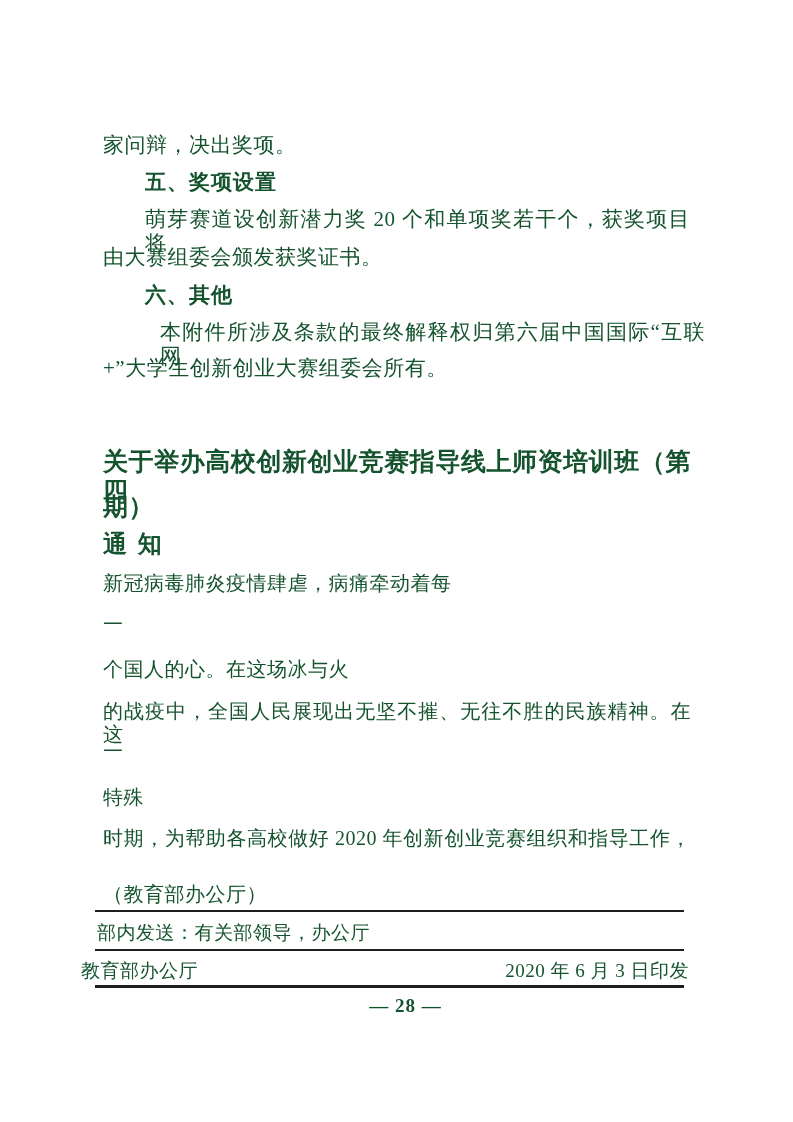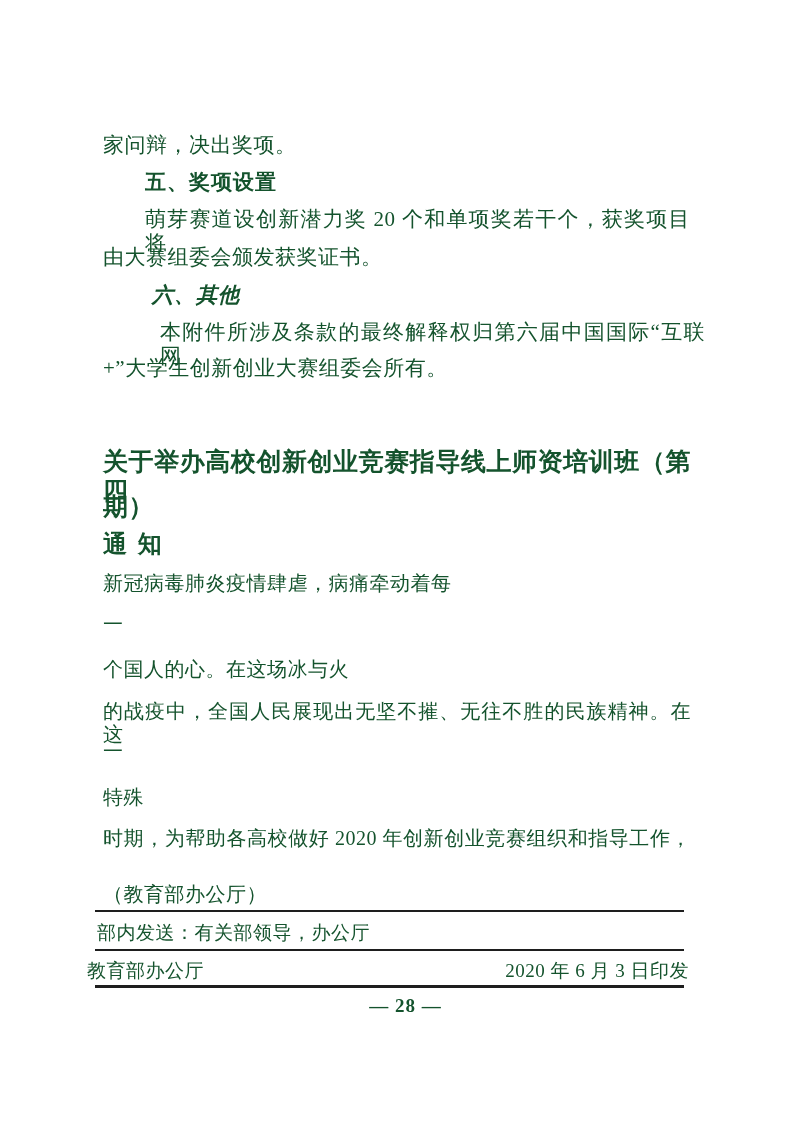--- a/index.html
+++ b/index.html
@@ -69,21 +69,21 @@
 <div class="page">
 
   <div class="line body-21" style="top:133px; left:103px;">家问辩，决出奖项。</div>
 
   <div class="line heading" style="top:170px; left:145px;">五、奖项设置</div>
 
   <div class="line body-21 just" style="top:207px; left:145px; width:545px;">萌芽赛道设创新潜力奖 20 个和单项奖若干个，获奖项目将</div>
 
   <div class="line body-21" style="top:245px; left:103px;">由大赛组委会颁发获奖证书。</div>
 
-  <div class="line heading" style="top:283px; left:152px;font-style:italic;">六、其他</div>
+  <div class="line heading" style="top:283px; left:145px;">六、其他</div>
 
   <div class="line body-21 just" style="top:320px; left:160px; width:545px;">本附件所涉及条款的最终解释权归第六届中国国际“互联网</div>
 
   <div class="line body-21" style="top:356px; left:103px;font-family:Liberation Serif, serif;">+”大学生创新创业大赛组委会所有。</div>
 
   <div class="line doc-title just" style="top:447px; left:103px; width:588px;">关于举办高校创新创业竞赛指导线上师资培训班（第四</div>
 
   <div class="line doc-title" style="top:492px; left:103px;">期）</div>
 
   <div class="line doc-subtitle" style="top:530px; left:103px;">通 知</div>
@@ -103,21 +103,21 @@
   <div class="line body-20 just" style="top:827px; left:103px; width:588px;">时期，为帮助各高校做好 2020 年创新创业竞赛组织和指导工作，</div>
 
   <div class="line body-20" style="top:883px; left:103px;">（教育部办公厅）</div>
 
   <div class="hrule" style="top:910px; height:1.5px;"></div>
 
   <div class="line footer-text" style="top:922px; left:97px;">部内发送：有关部领导，办公厅</div>
 
   <div class="hrule" style="top:949px; height:1.5px;"></div>
 
-  <div class="line footer-text" style="top:960px; left:87px;">教育部办公厅</div>
+  <div class="line footer-text" style="top:960px; left:81px;">教育部办公厅</div>
 
   <div class="line footer-text" style="top:960px; right:104px;">2020 年 6 月 3 日印发</div>
 
   <div class="hrule" style="top:985px; height:2.5px;"></div>
 
   <div class="page-num" style="top:995px;padding-left:18px;">— 28 —</div>
 
 </div>
 
 </body></html>

